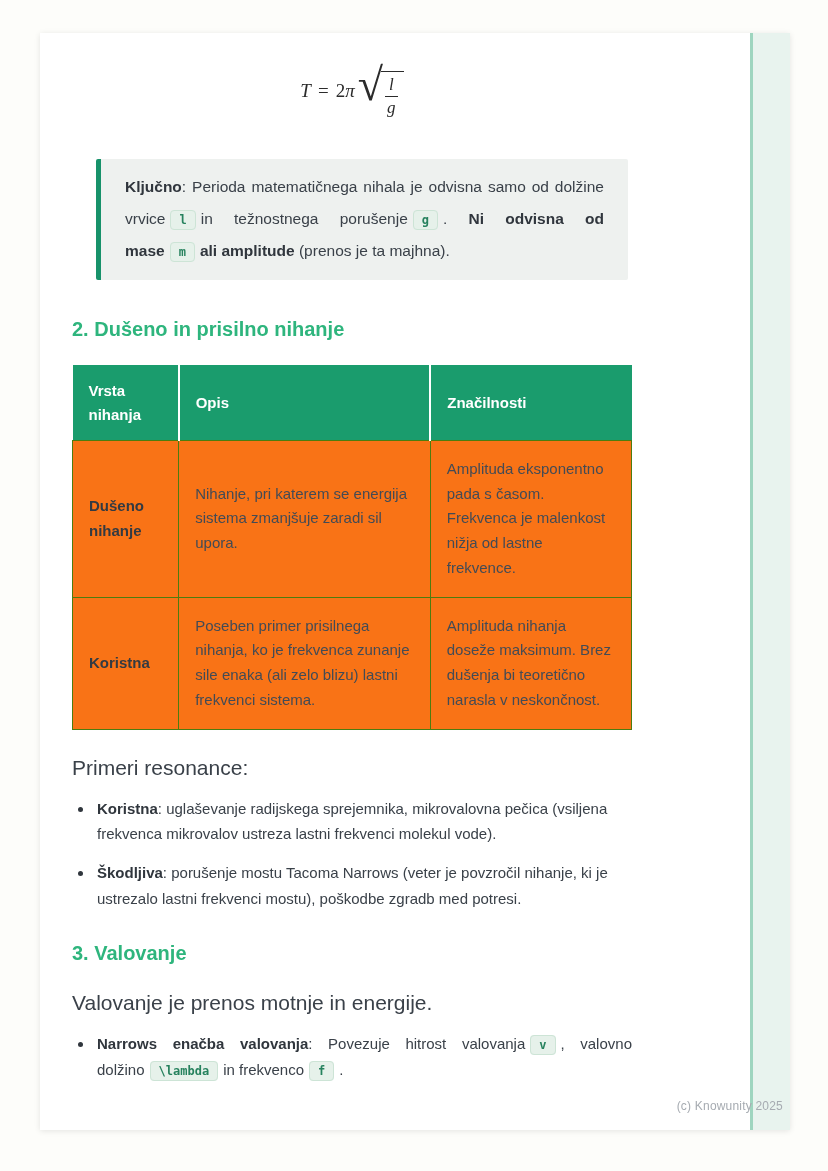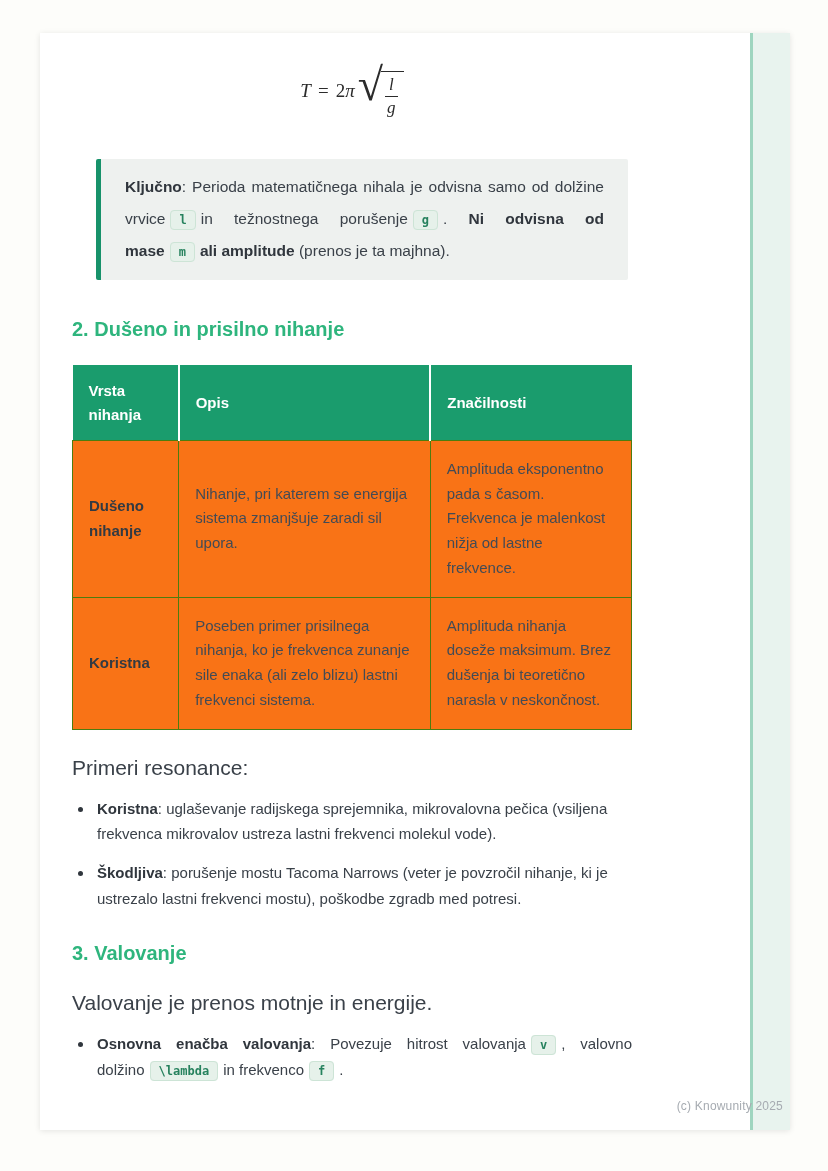--- a/index.html
+++ b/index.html
@@ -147,17 +147,17 @@
     <ul>
       <li><span class="b">Koristna</span><span>: uglaševanje radijskega sprejemnika, mikrovalovna pečica (vsiljena frekvenca mikrovalov ustreza lastni frekvenci molekul vode).</span></li>
       <li><span class="b">Škodljiva</span><span>: porušenje mostu Tacoma Narrows (veter je povzročil nihanje, ki je ustrezalo lastni frekvenci mostu), poškodbe zgradb med potresi.</span></li>
     </ul>
 
     <h2 class="waves">3. Valovanje</h2>
 
     <p class="lead">Valovanje je prenos motnje in energije.</p>
 
     <ul>
-      <li class="justify"><span class="b">Osnovna enačba valovanja</span><span>: Povezuje hitrost valovanja</span><span class="chip">v</span><span>, valovno dolžino</span><span class="chip">\lambda</span><span>in frekvenco</span><span class="chip">f</span><span>.</span></li>
+      <li class="justify"><span class="b">Narrows enačba valovanja</span><span>: Povezuje hitrost valovanja</span><span class="chip">v</span><span>, valovno dolžino</span><span class="chip">\lambda</span><span>in frekvenco</span><span class="chip">f</span><span>.</span></li>
     </ul>
 
   </div>
 </div>
 
 </body></html>

